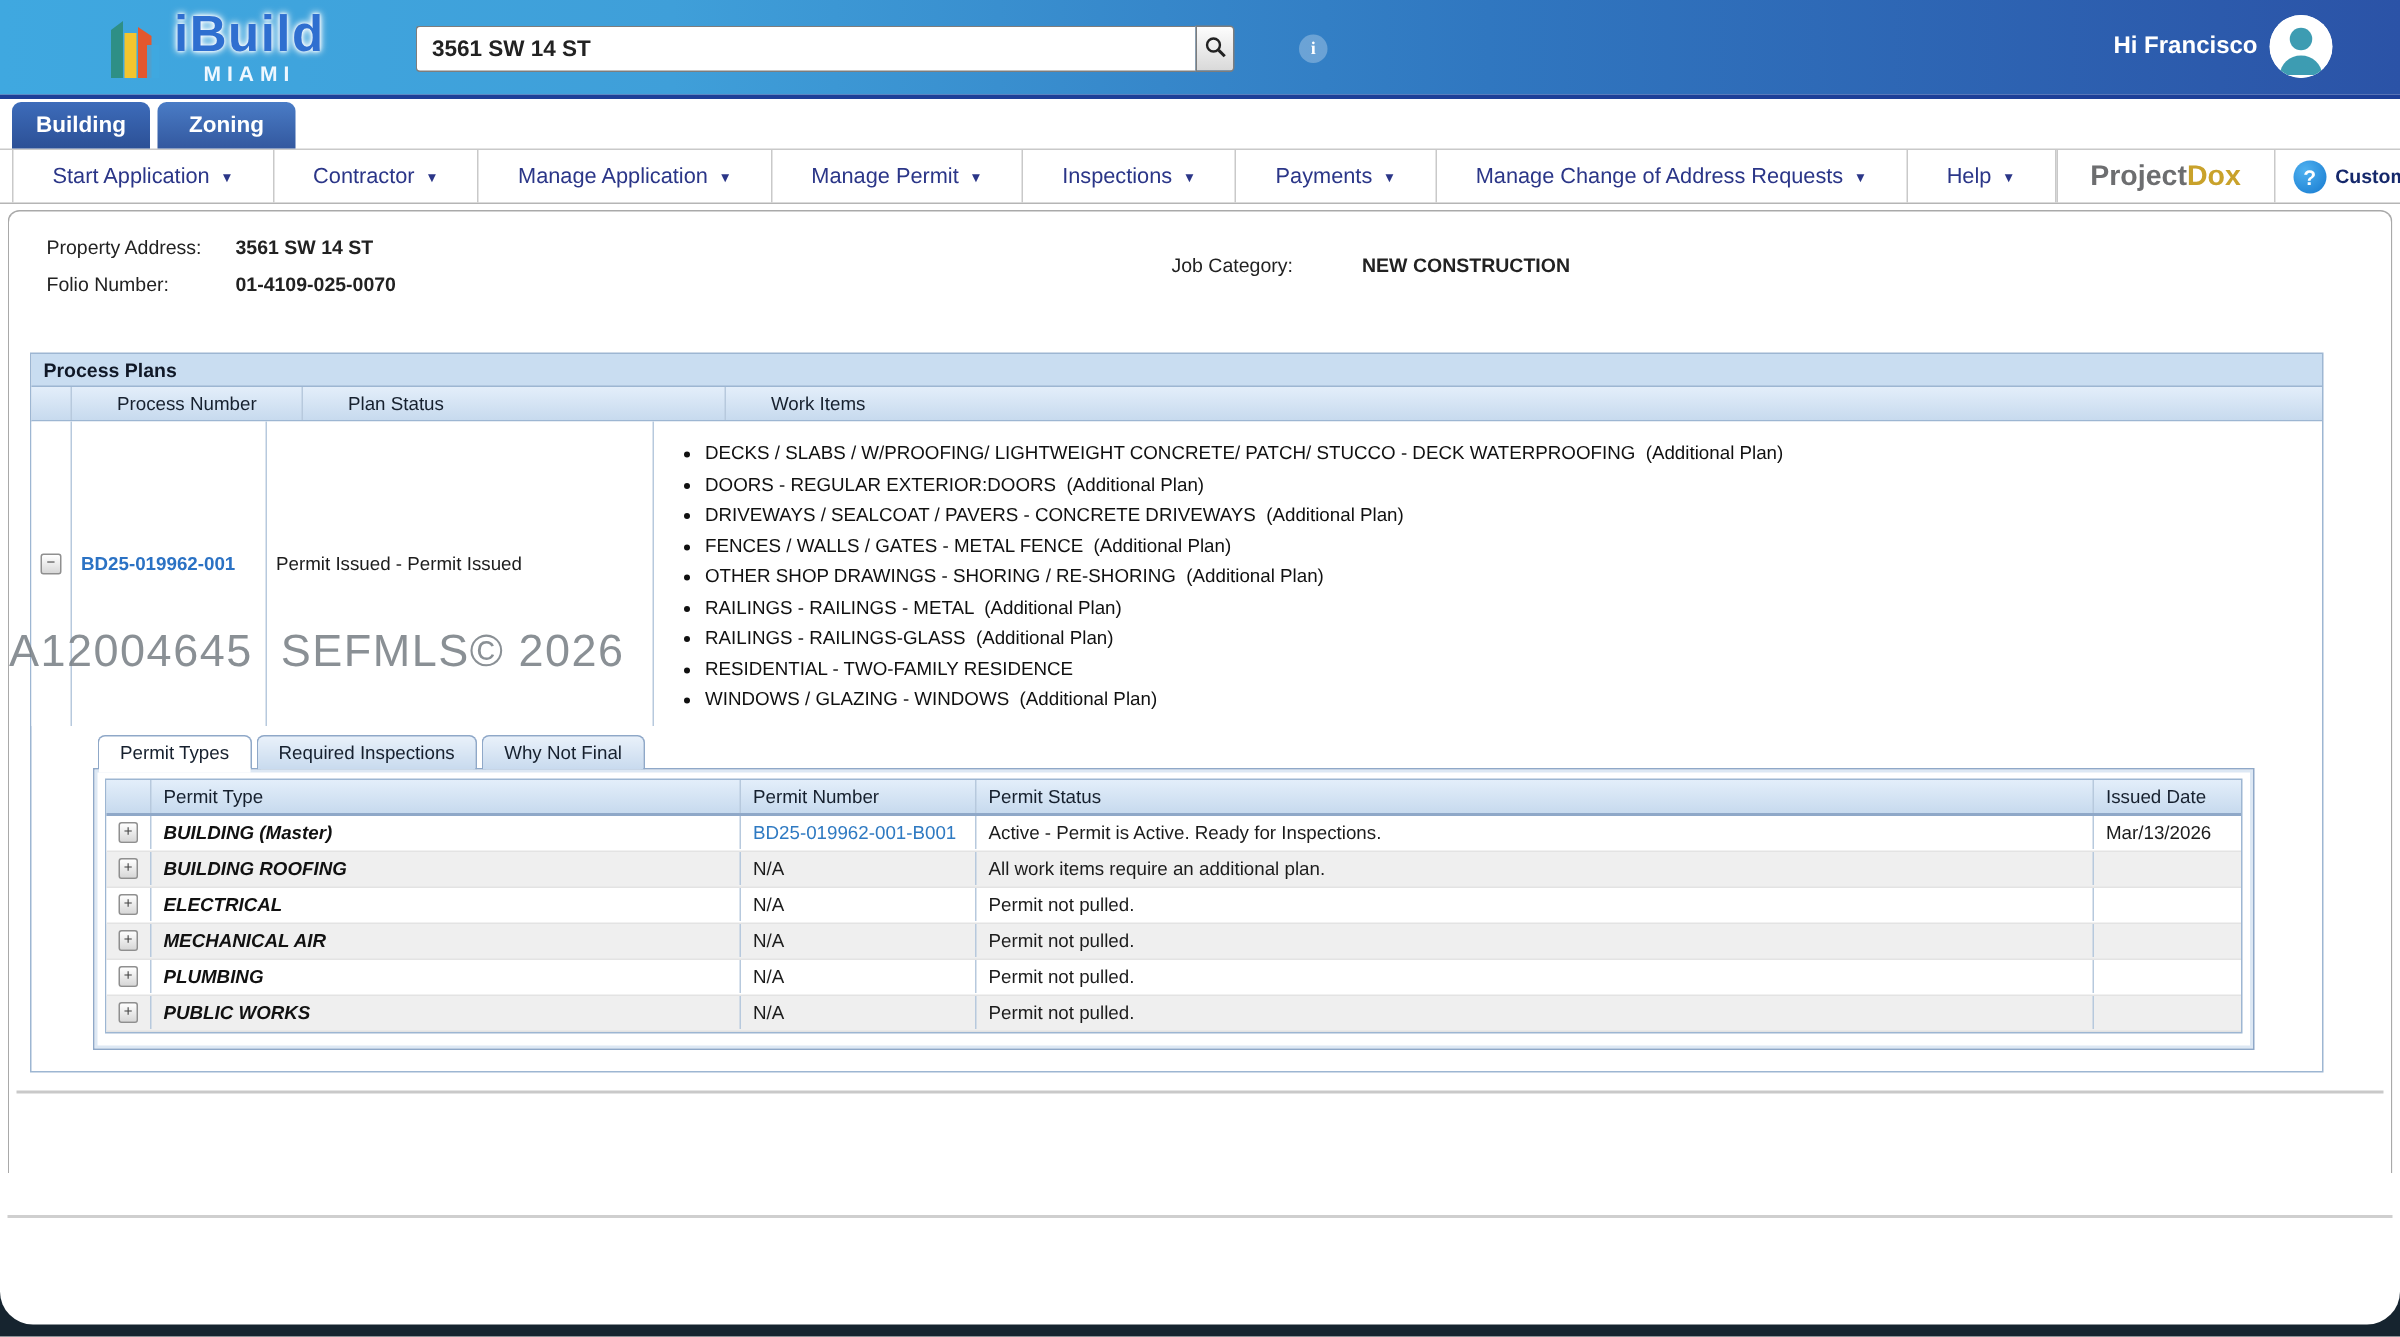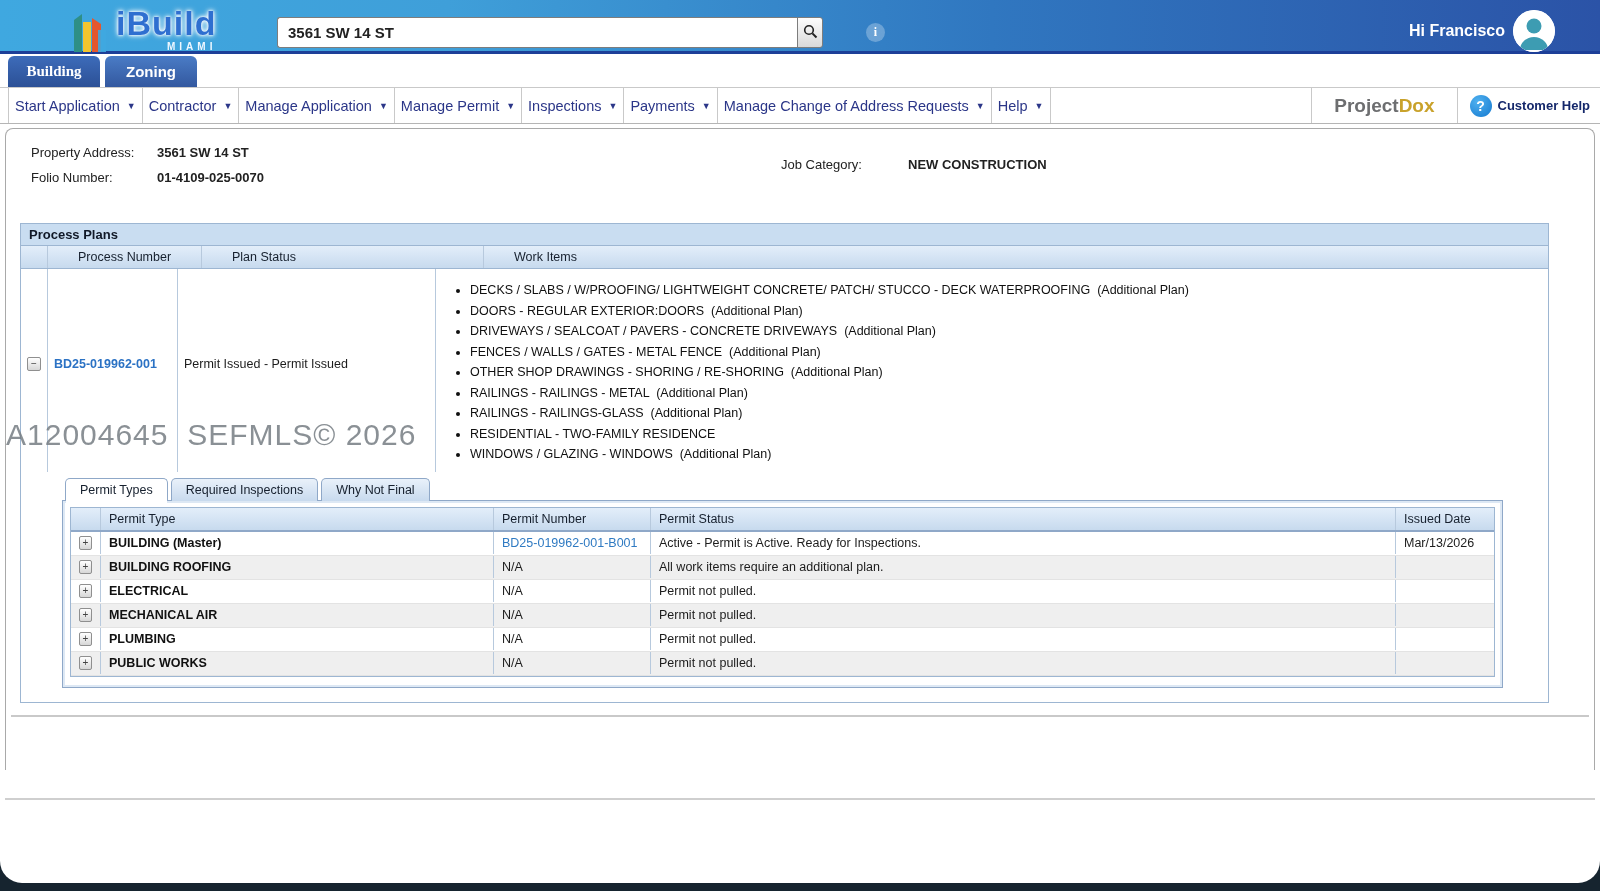--- a/index.html
+++ b/index.html
@@ -1,40 +1,40 @@
 <!DOCTYPE html>
 <html><head>
 <meta charset="utf-8">
 <style>
   * { margin:0; padding:0; box-sizing:border-box; }
   html,body { width:1600px; height:891px; }
   body { background:#16242f; font-family:"Liberation Sans", sans-serif; overflow:hidden; }
   .page { position:relative; width:1600px; height:883px; background:#fff; border-radius:0 0 22px 22px; overflow:hidden; }
 
   
-  .topbar { position:relative; height:54px; background:linear-gradient(90deg,#3fa8e0 0%,#3f9fd9 28%,#3077c0 62%,#2b53a7 100%); border-bottom:3px solid #1d3f98;padding-left:48px; }
+  .topbar { position:relative; height:66px; background:linear-gradient(90deg,#3fa8e0 0%,#3f9fd9 28%,#3077c0 62%,#2b53a7 100%); border-bottom:3px solid #1d3f98;padding-left:48px; }
   .logo { position:absolute; left:68px; top:6px; display:flex; align-items:flex-start; gap:6px; }
   .logo-text { line-height:1; }
   .logo-ibuild { font-size:34px; font-weight:bold; color:#2f6fd0; text-shadow:0 0 2px #fff,0 0 4px #fff,0 0 6px rgba(255,255,255,.9); letter-spacing:1px; }
-  .logo-miami { font-size:10px; font-weight:bold; color:#eef7ff; letter-spacing:4px; text-align:right; margin-top:2px; }
+  .logo-miami { font-size:14px; font-weight:bold; color:#eef7ff; letter-spacing:4px; text-align:center; margin-top:2px; }
   .search-wrap { position:absolute; left:277px; top:17px; display:flex; }
   .search-input { width:520px; height:31px; border:1px solid #7d7d7d; border-right:none; border-radius:3px 0 0 3px; padding:0 10px; font-size:15px; font-weight:bold; color:#222; font-family:"Liberation Sans", sans-serif; outline:none; }
   .search-btn { width:26px; height:31px; border:1px solid #7d7d7d; border-radius:0 3px 3px 0; background:linear-gradient(#fdfdfd,#d9d9d9); cursor:pointer; display:flex; align-items:center; justify-content:center; }
   .info-icon { position:absolute; left:866px; top:23px; width:19px; height:19px; border-radius:50%; background:rgba(255,255,255,.28); color:#fff; font-size:12px; font-weight:bold; text-align:center; line-height:19px; font-family:"Liberation Serif", serif; }
   .greeting { position:absolute; right:95px; top:22px; color:#fff; font-size:16px; font-weight:bold; }
   .avatar { position:absolute; right:45px; top:10px; width:42px; height:42px; border-radius:50%; background:#fff; overflow:hidden; }
 
   
   .navtabs { height:33px; background:#fff; display:flex; align-items:flex-end; padding-left:8px; gap:5px; }
   .navtab { min-width:92px; height:31px; background:linear-gradient(#4a7cc6,#33589f); color:#fff; font-size:15px; font-weight:bold; text-align:center; line-height:31px; border-radius:6px 6px 0 0; padding:0 16px; cursor:pointer; }
-  .navtab.active { background:linear-gradient(#3d6cba,#2c5096);font-family:Liberation Serif, serif; }
+  .navtab.active { background:linear-gradient(#3d6cba,#2c5096); }
 
   
   .menubar { height:37px; background:#fff; border-top:1px solid #c9c9c9; border-bottom:1px solid #b5b5b5; display:flex; align-items:stretch; }
-  .menu-item { display:flex; align-items:center; gap:7px; padding:0 6px; border-right:1px solid #c9c9c9; color:#2b3688; font-size:14.5px; cursor:pointer; white-space:nowrap; }
+  .menu-item { display:flex; align-items:center; gap:7px; padding:0 26px; border-right:1px solid #c9c9c9; color:#2b3688; font-size:14.5px; cursor:pointer; white-space:nowrap; }
   .menu-item:first-child { border-left:1px solid #c9c9c9; margin-left:8px; }
   .caret { font-size:9px; color:#2b3688; }
   .menu-spacer { flex:1; }
   .projectdox { display:flex; align-items:center; padding:0 22px; border-left:1px solid #c9c9c9; border-right:1px solid #c9c9c9; font-size:19px; font-weight:bold; cursor:pointer; }
   .pd-gray { color:#6d6e70; } .pd-gold { color:#c9a22b; }
   .cust-help { display:flex; align-items:center; gap:6px; padding:0 10px 0 12px; font-size:13px; font-weight:bold; color:#15286b; cursor:pointer; white-space:nowrap; }
   .qmark { width:22px; height:22px; border-radius:50%; background:radial-gradient(circle at 35% 30%,#4fb1f0,#1579cf); color:#fff; font-size:14px; font-weight:bold; text-align:center; line-height:22px; }
 
   
   .main-panel { margin:4px 5px 0 5px; border:1px solid #a9a9a9; border-bottom:none; border-radius:8px 8px 0 0; height:642px; background:#fff; }
@@ -78,21 +78,21 @@
   .pt-header { display:flex; background:linear-gradient(#e3eefa,#c7daee); border-bottom:2px solid #8fa8c8; font-size:12.5px; color:#16202e; }
   .pt-header > div, .pt-row > div { padding:4px 8px; }
   .ptc-exp { width:30px; flex:none; border-right:1px solid #b7c9dd; display:flex; align-items:center; justify-content:center; }
   .ptc-type { width:393px; flex:none; border-right:1px solid #b7c9dd; }
   .ptc-num { width:157px; flex:none; border-right:1px solid #b7c9dd; }
   .ptc-status { flex:1; border-right:1px solid #b7c9dd; }
   .ptc-date { width:98px; flex:none; }
   .pt-row { display:flex; font-size:12.5px; color:#1c1c1c; border-bottom:1px solid #e3e3e3; align-items:center; min-height:24px; }
   .pt-row:nth-child(odd) { background:#efefef; }
   .pt-row:nth-child(even) { background:#fff; }
-  .pt-type { font-weight:bold; color:#111; }
+  .pt-type { font-weight:bold; color:#111;font-style:italic; }
   .permit-link { color:#2f7ac2; text-decoration:none; cursor:pointer; }
 
   .bottom-rule { margin:12px 5px 0 5px; border-top:2px solid #c9c9c9; }
   .content-end { margin:0 5px; height:30px; border-bottom:2px solid #cfcfcf; background:#fff; }
 
   
   .watermark { position:absolute; left:6px; top:418px; font-size:30px; color:rgba(118,124,130,.85); letter-spacing:1px; pointer-events:none; z-index:5; white-space:pre; }
 </style>
 </head>
 <body>

